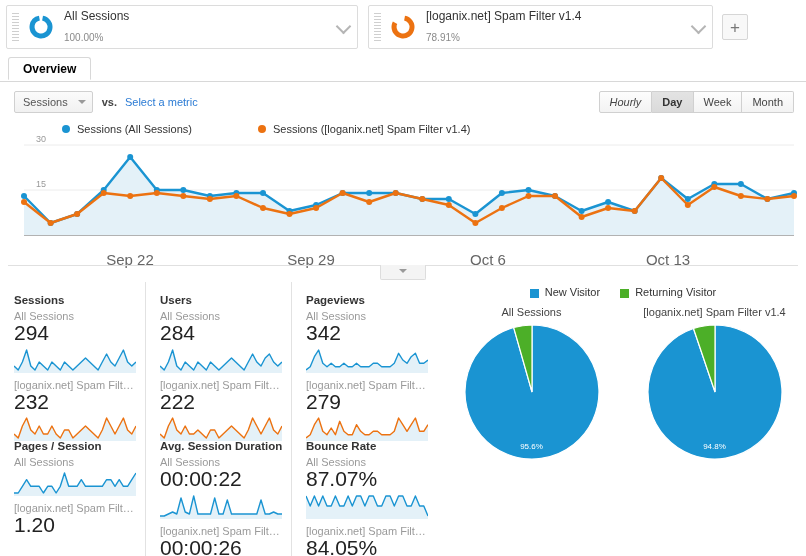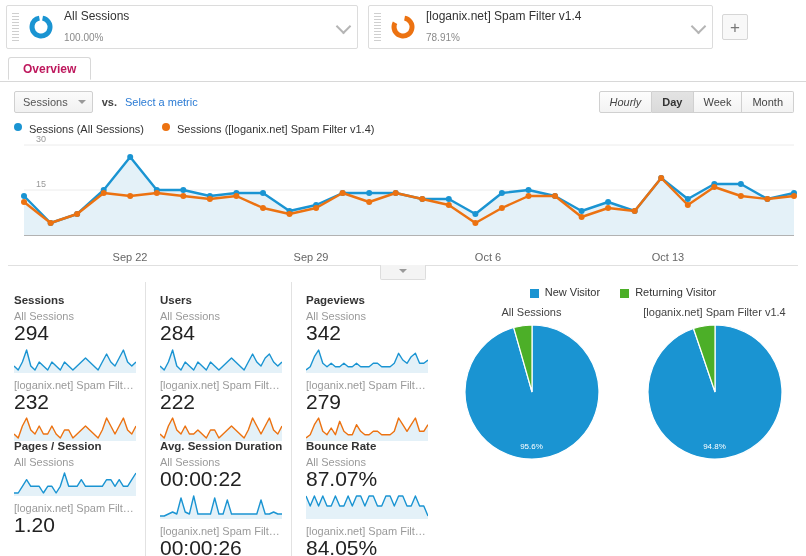--- a/index.html
+++ b/index.html
@@ -42,21 +42,21 @@
     width:26px;height:26px;border:1px solid #d6d6d6;border-radius:2px;background:#f8f8f8;
     display:flex;align-items:center;justify-content:center;color:#777;font-size:17px;line-height:1;
     margin-top:9px;box-sizing:border-box;
   }
 
   
   .tabrow{position:relative;margin:8px 0 0 0;height:24px;border-bottom:1px solid #d8d8d8;}
   .tab{
     position:absolute;left:8px;top:0;height:23px;padding:0 14px;
     border:1px solid #d8d8d8;border-bottom:1px solid #fff;border-radius:3px 3px 0 0;
-    background:#fff;font-size:12px;font-weight:bold;color:#be185d;line-height:23px;
+    background:#fff;font-size:12px;font-weight:bold;color:#000000;line-height:23px;
     box-sizing:border-box;
   }
 
   
   .metricrow{display:flex;align-items:center;padding:9px 8px 0 14px;}
   .dropbtn{
     height:22px;min-width:70px;border:1px solid #d0d0d0;border-radius:2px;
     background:linear-gradient(#fbfbfb,#f1f1f1);color:#555;font-size:11px;
     display:flex;align-items:center;padding:0 6px 0 8px;box-sizing:border-box;
   }
@@ -70,28 +70,28 @@
     height:22px;padding:0 10px;border:1px solid #d0d0d0;border-left:none;
     background:linear-gradient(#fdfdfd,#f3f3f3);font-size:11px;color:#444;
     line-height:21px;box-sizing:border-box;
   }
   .gbtn:first-child{border-left:1px solid #d0d0d0;border-radius:2px 0 0 2px;font-style:italic;}
   .gbtn:last-child{border-radius:0 2px 2px 0;}
   .gbtn.active{background:linear-gradient(#e3e3e3,#dadada);color:#333;font-weight:bold;}
 
   
   .clegend{display:flex;align-items:center;padding:10px 0 0 14px;}
-  .lg{display:flex;align-items:flex-start;margin-right:18px;font-size:11px;color:#333;}
+  .lg{display:flex;align-items:center;margin-right:18px;font-size:11px;color:#333;margin-left:48px;}
   .dot{width:8px;height:8px;border-radius:50%;margin-right:7px;}
 
   
   .chartbox{position:relative;margin:4px 8px 0 8px;height:112px;}
   .chartbox svg{display:block;}
   .ylab{position:absolute;left:28px;font-size:9px;color:#999;}
-  .xlab{position:absolute;font-size:11px;color:#666;transform:translateX(-50%);}
+  .xlab{position:absolute;font-size:15px;color:#666;transform:translateX(-50%);}
   .xaxisrow{position:relative;height:14px;margin:0 8px;}
   .sliderstrip{position:relative;height:16px;margin:0 8px;border-top:1px solid #e0e0e0;}
   .handle{
     position:absolute;left:50%;top:-1px;transform:translateX(-50%);
     width:44px;height:14px;background:#f4f4f4;border:1px solid #ddd;border-top:none;
     border-radius:0 0 2px 2px;
   }
   .handle:after{
     content:"";position:absolute;left:50%;top:4px;margin-left:-4px;
     width:0;height:0;border-left:4px solid transparent;border-right:4px solid transparent;

